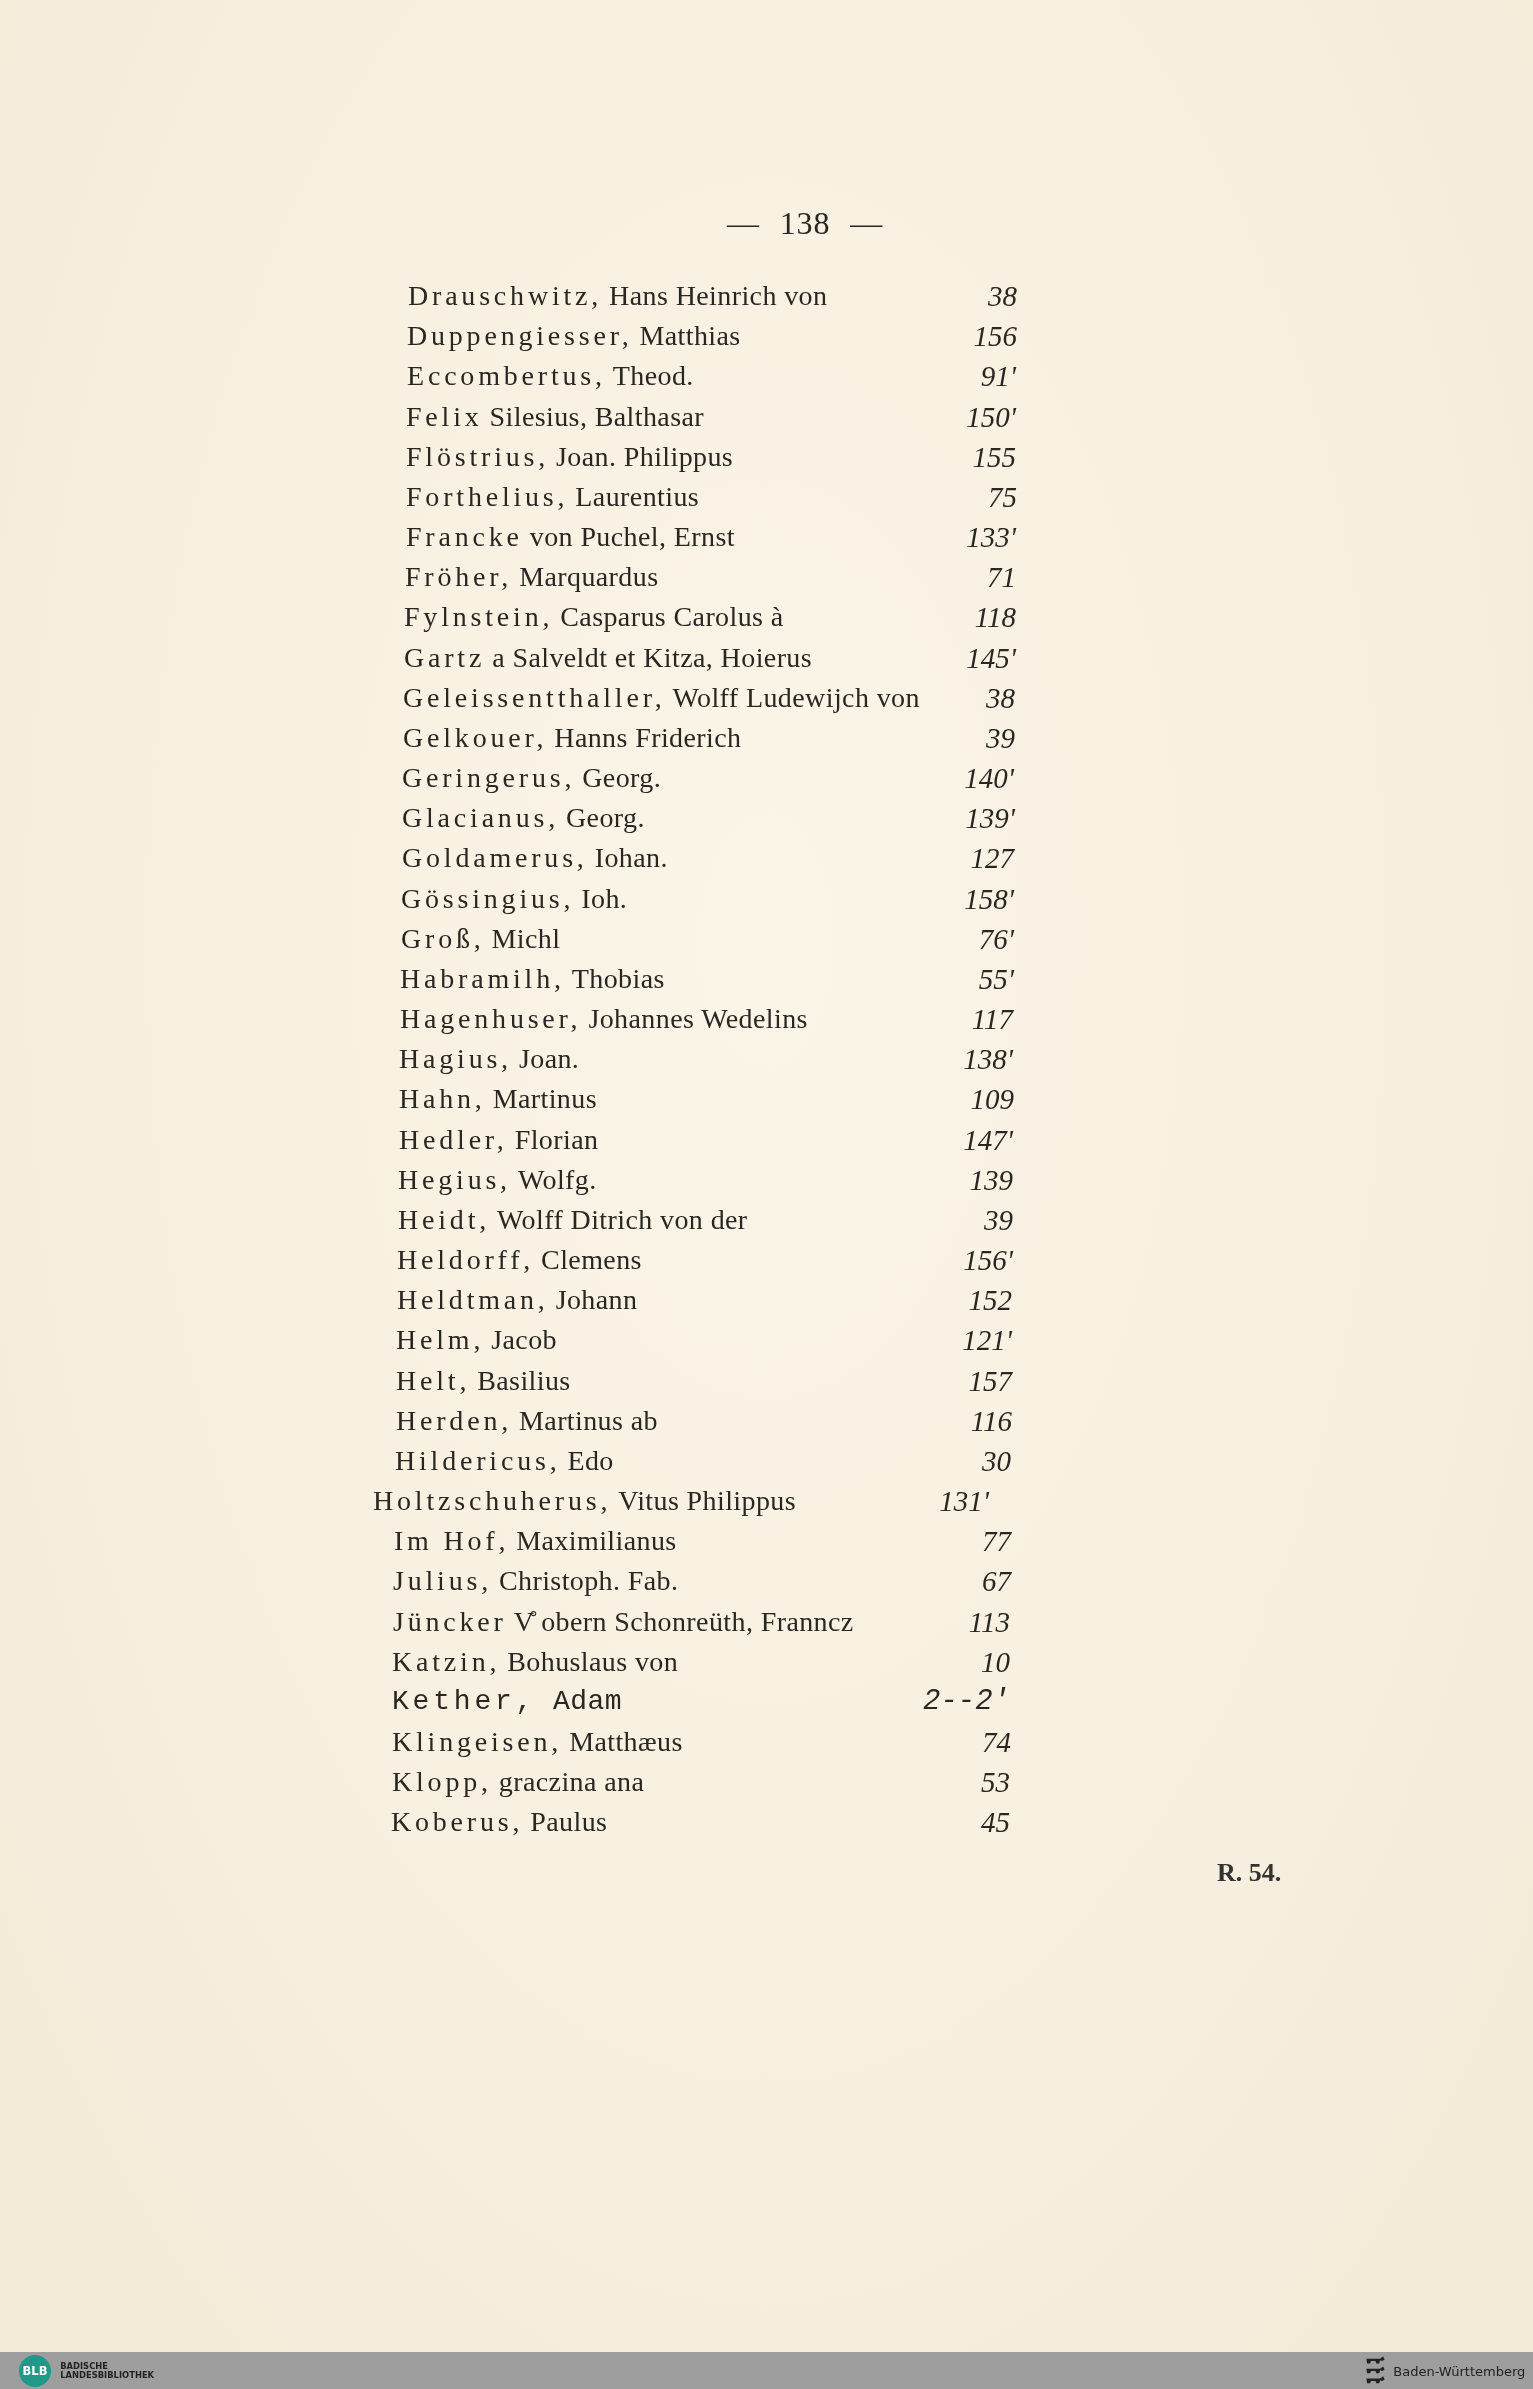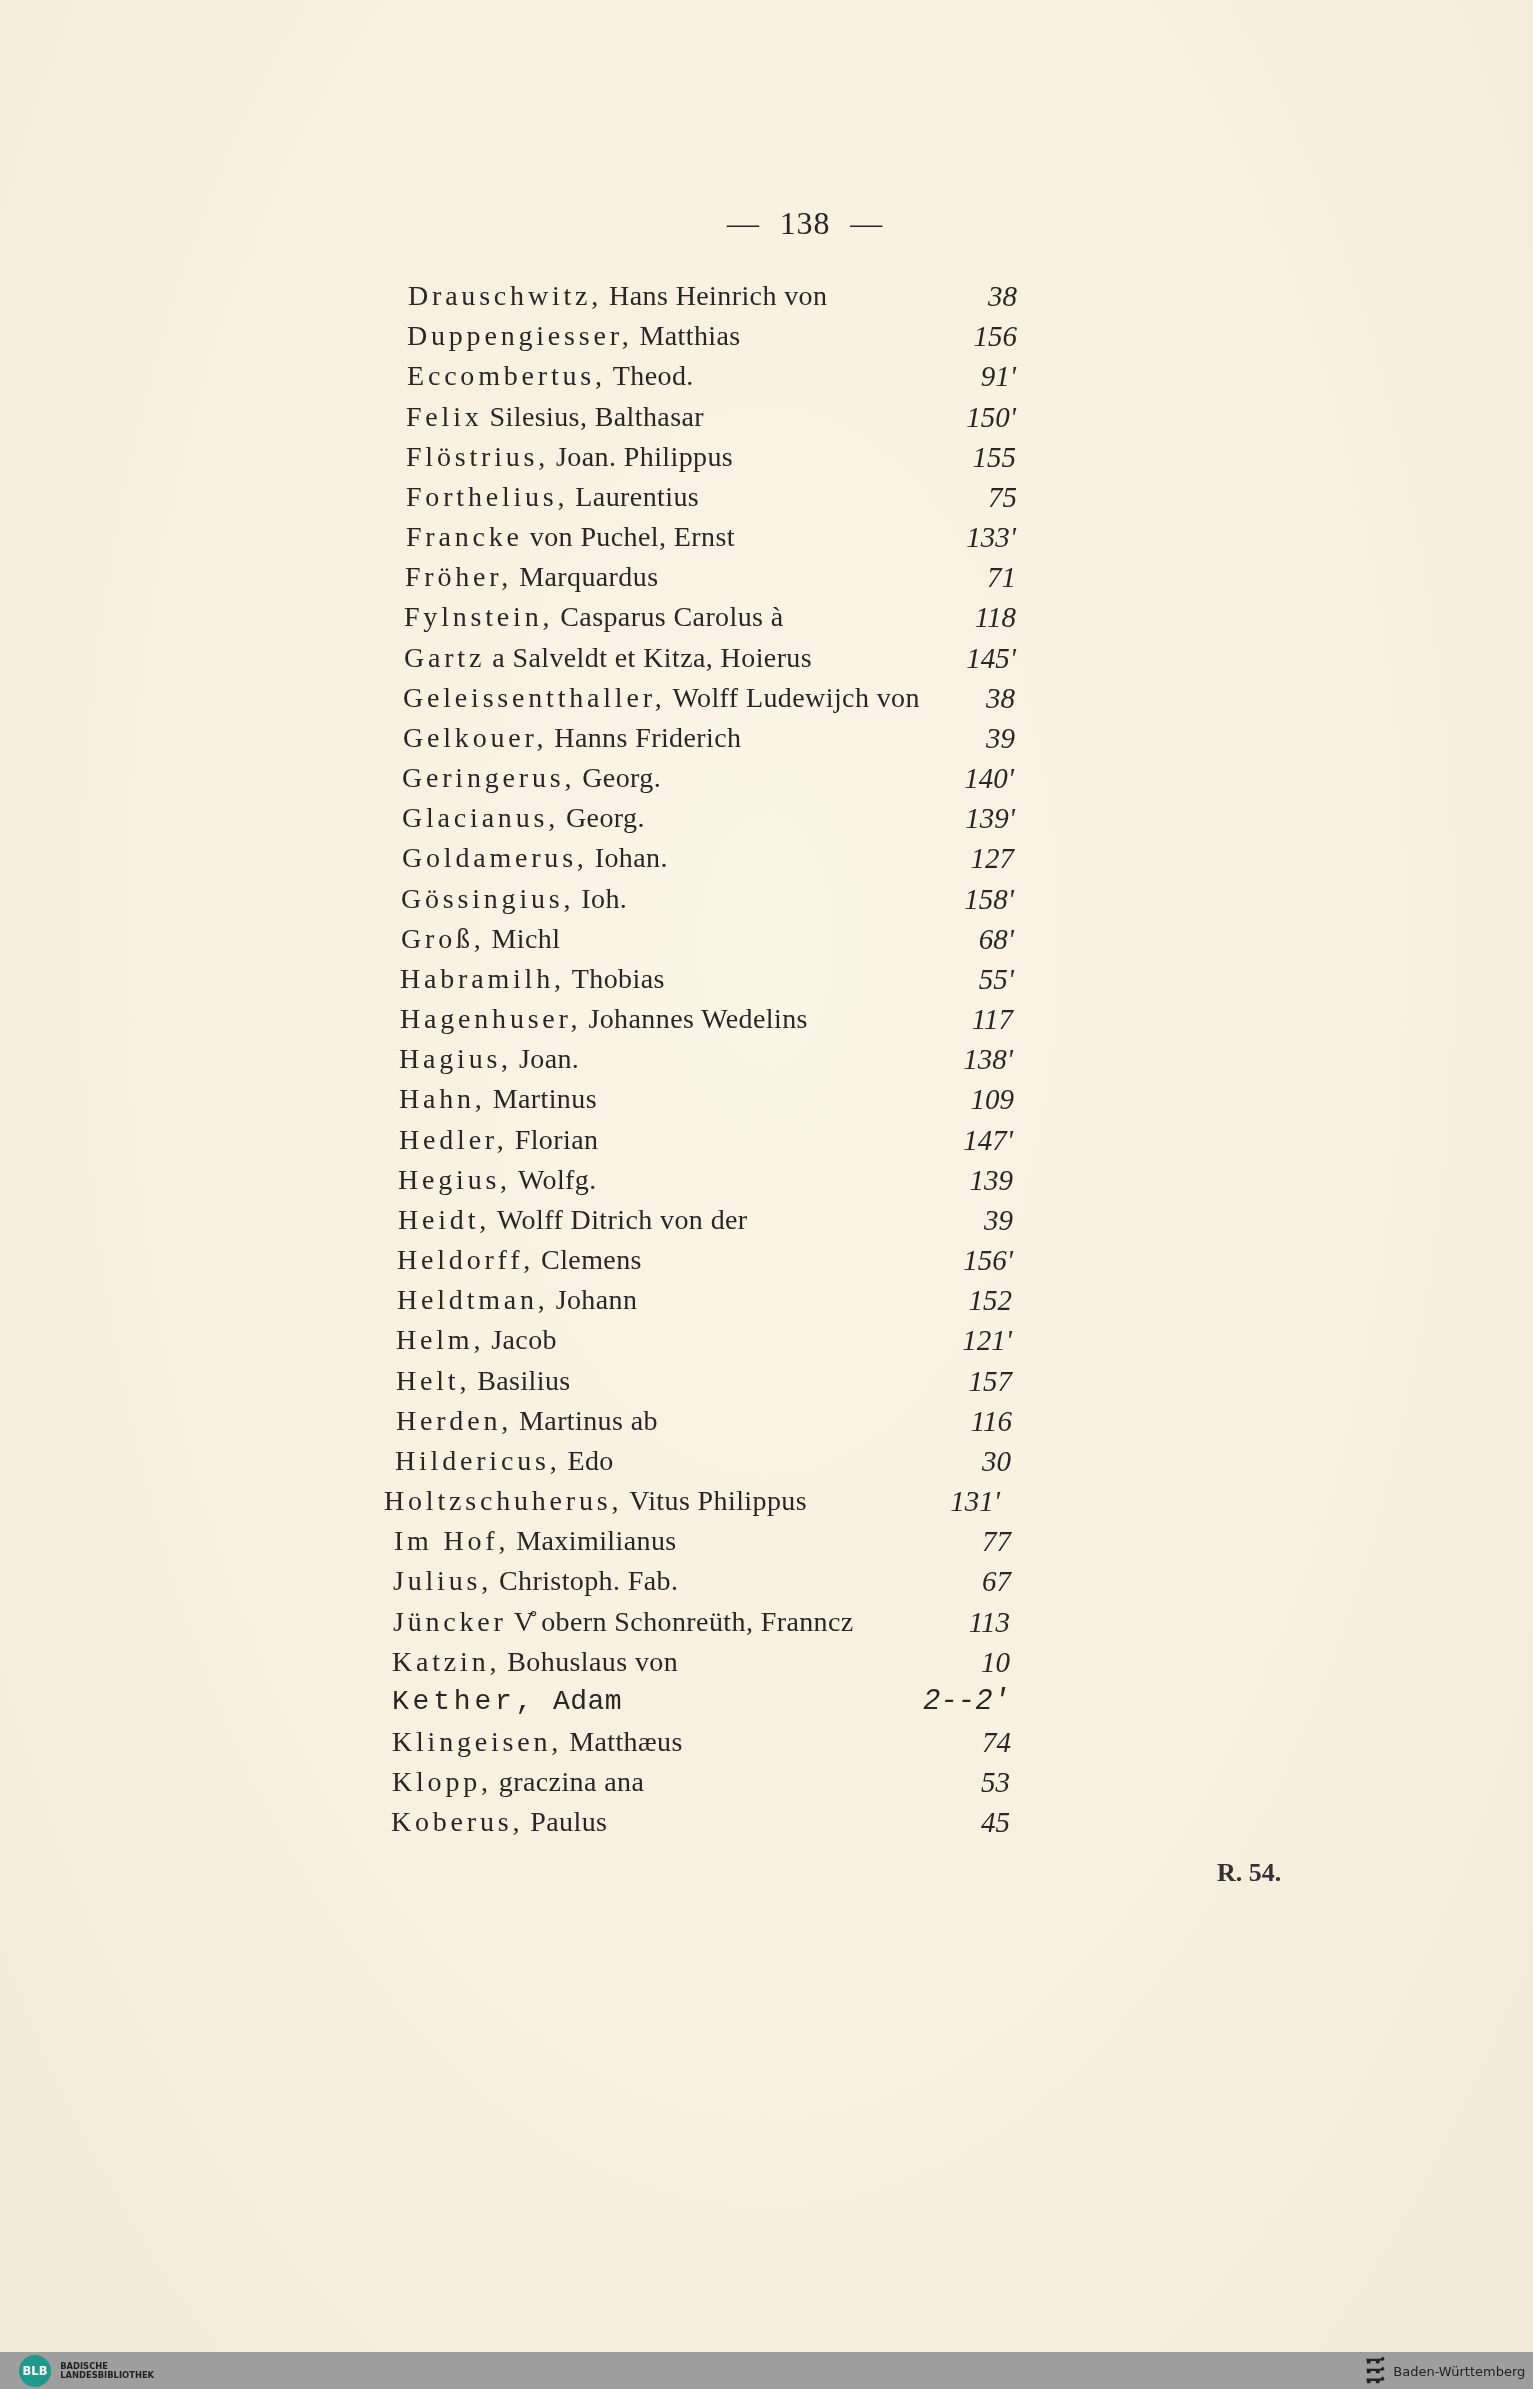--- a/index.html
+++ b/index.html
@@ -69,35 +69,35 @@
       <div class="entry" style="top: 241px; left: 406px; width: 610px;"><span class="surname">Francke</span> <span class="given">von Puchel, Ernst</span><span class="ref">133'</span></div>
       <div class="entry" style="top: 281px; left: 405px; width: 611px;"><span class="surname">Fröher,</span> <span class="given">Marquardus</span><span class="ref">71</span></div>
       <div class="entry" style="top: 321px; left: 404px; width: 612px;"><span class="surname">Fylnstein,</span> <span class="given">Casparus Carolus à</span><span class="ref">118</span></div>
       <div class="entry" style="top: 362px; left: 404px; width: 612px;"><span class="surname">Gartz</span> <span class="given">a Salveldt et Kitza, Hoierus</span><span class="ref">145'</span></div>
       <div class="entry" style="top: 402px; left: 403px; width: 612px;"><span class="surname">Geleissentthaller,</span> <span class="given">Wolff Ludewijch von</span><span class="ref">38</span></div>
       <div class="entry" style="top: 442px; left: 403px; width: 612px;"><span class="surname">Gelkouer,</span> <span class="given">Hanns Friderich</span><span class="ref">39</span></div>
       <div class="entry" style="top: 482px; left: 402px; width: 612px;"><span class="surname">Geringerus,</span> <span class="given">Georg.</span><span class="ref">140'</span></div>
       <div class="entry" style="top: 522px; left: 402px; width: 613px;"><span class="surname">Glacianus,</span> <span class="given">Georg.</span><span class="ref">139'</span></div>
       <div class="entry" style="top: 562px; left: 402px; width: 612px;"><span class="surname">Goldamerus,</span> <span class="given">Iohan.</span><span class="ref">127</span></div>
       <div class="entry" style="top: 603px; left: 401px; width: 613px;"><span class="surname">Gössingius,</span> <span class="given">Ioh.</span><span class="ref">158'</span></div>
-      <div class="entry" style="top: 643px; left: 401px; width: 613px;"><span class="surname">Groß,</span> <span class="given">Michl</span><span class="ref">68'</span></div>
+      <div class="entry" style="top: 643px; left: 401px; width: 613px;"><span class="surname">Groß,</span> <span class="given">Michl</span><span class="ref">76'</span></div>
       <div class="entry" style="top: 683px; left: 400px; width: 614px;"><span class="surname">Habramilh,</span> <span class="given">Thobias</span><span class="ref">55'</span></div>
       <div class="entry" style="top: 723px; left: 400px; width: 613px;"><span class="surname">Hagenhuser,</span> <span class="given">Johannes Wedelins</span><span class="ref">117</span></div>
       <div class="entry" style="top: 763px; left: 399px; width: 614px;"><span class="surname">Hagius,</span> <span class="given">Joan.</span><span class="ref">138'</span></div>
       <div class="entry" style="top: 803px; left: 399px; width: 615px;"><span class="surname">Hahn,</span> <span class="given">Martinus</span><span class="ref">109</span></div>
       <div class="entry" style="top: 844px; left: 399px; width: 614px;"><span class="surname">Hedler,</span> <span class="given">Florian</span><span class="ref">147'</span></div>
       <div class="entry" style="top: 884px; left: 398px; width: 615px;"><span class="surname">Hegius,</span> <span class="given">Wolfg.</span><span class="ref">139</span></div>
       <div class="entry" style="top: 924px; left: 398px; width: 615px;"><span class="surname">Heidt,</span> <span class="given">Wolff Ditrich von der</span><span class="ref">39</span></div>
       <div class="entry" style="top: 964px; left: 397px; width: 616px;"><span class="surname">Heldorff,</span> <span class="given">Clemens</span><span class="ref">156'</span></div>
       <div class="entry" style="top: 1004px; left: 397px; width: 615px;"><span class="surname">Heldtman,</span> <span class="given">Johann</span><span class="ref">152</span></div>
       <div class="entry" style="top: 1044px; left: 396px; width: 616px;"><span class="surname">Helm,</span> <span class="given">Jacob</span><span class="ref">121'</span></div>
       <div class="entry" style="top: 1085px; left: 396px; width: 616px;"><span class="surname">Helt,</span> <span class="given">Basilius</span><span class="ref">157</span></div>
       <div class="entry" style="top: 1125px; left: 396px; width: 616px;"><span class="surname">Herden,</span> <span class="given">Martinus ab</span><span class="ref">116</span></div>
       <div class="entry" style="top: 1165px; left: 395px; width: 616px;"><span class="surname">Hildericus,</span> <span class="given">Edo</span><span class="ref">30</span></div>
-      <div class="entry" style="top: 1205px; left: 384px; width: 616px;"><span class="surname">Holtzschuherus,</span> <span class="given">Vitus Philippus</span><span class="ref">131'</span></div>
+      <div class="entry" style="top: 1205px; left: 373px; width: 616px;"><span class="surname">Holtzschuherus,</span> <span class="given">Vitus Philippus</span><span class="ref">131'</span></div>
       <div class="entry" style="top: 1245px; left: 394px; width: 617px;"><span class="surname">Im Hof,</span> <span class="given">Maximilianus</span><span class="ref">77</span></div>
       <div class="entry" style="top: 1285px; left: 393px; width: 618px;"><span class="surname">Julius,</span> <span class="given">Christoph. Fab.</span><span class="ref">67</span></div>
       <div class="entry" style="top: 1326px; left: 393px; width: 617px;"><span class="surname">Jüncker</span> <span class="given">V̊ obern Schonreüth, Franncz</span><span class="ref">113</span></div>
       <div class="entry" style="top: 1366px; left: 392px; width: 618px;"><span class="surname">Katzin,</span> <span class="given">Bohuslaus von</span><span class="ref">10</span></div>
       <div class="entry" style="top: 1406px; left: 392px; width: 618px; font-family: Liberation Mono, monospace;"><span class="surname">Kether,</span> <span class="given">Adam</span><span class="ref">2--2'</span></div>
       <div class="entry" style="top: 1446px; left: 392px; width: 619px;"><span class="surname">Klingeisen,</span> <span class="given">Matthæus</span><span class="ref">74</span></div>
       <div class="entry" style="top: 1486px; left: 392px; width: 618px;"><span class="surname">Klopp,</span> <span class="given">graczina ana</span><span class="ref">53</span></div>
       <div class="entry" style="top: 1526px; left: 391px; width: 619px;"><span class="surname">Koberus,</span> <span class="given">Paulus</span><span class="ref">45</span></div>
     </div>
 

